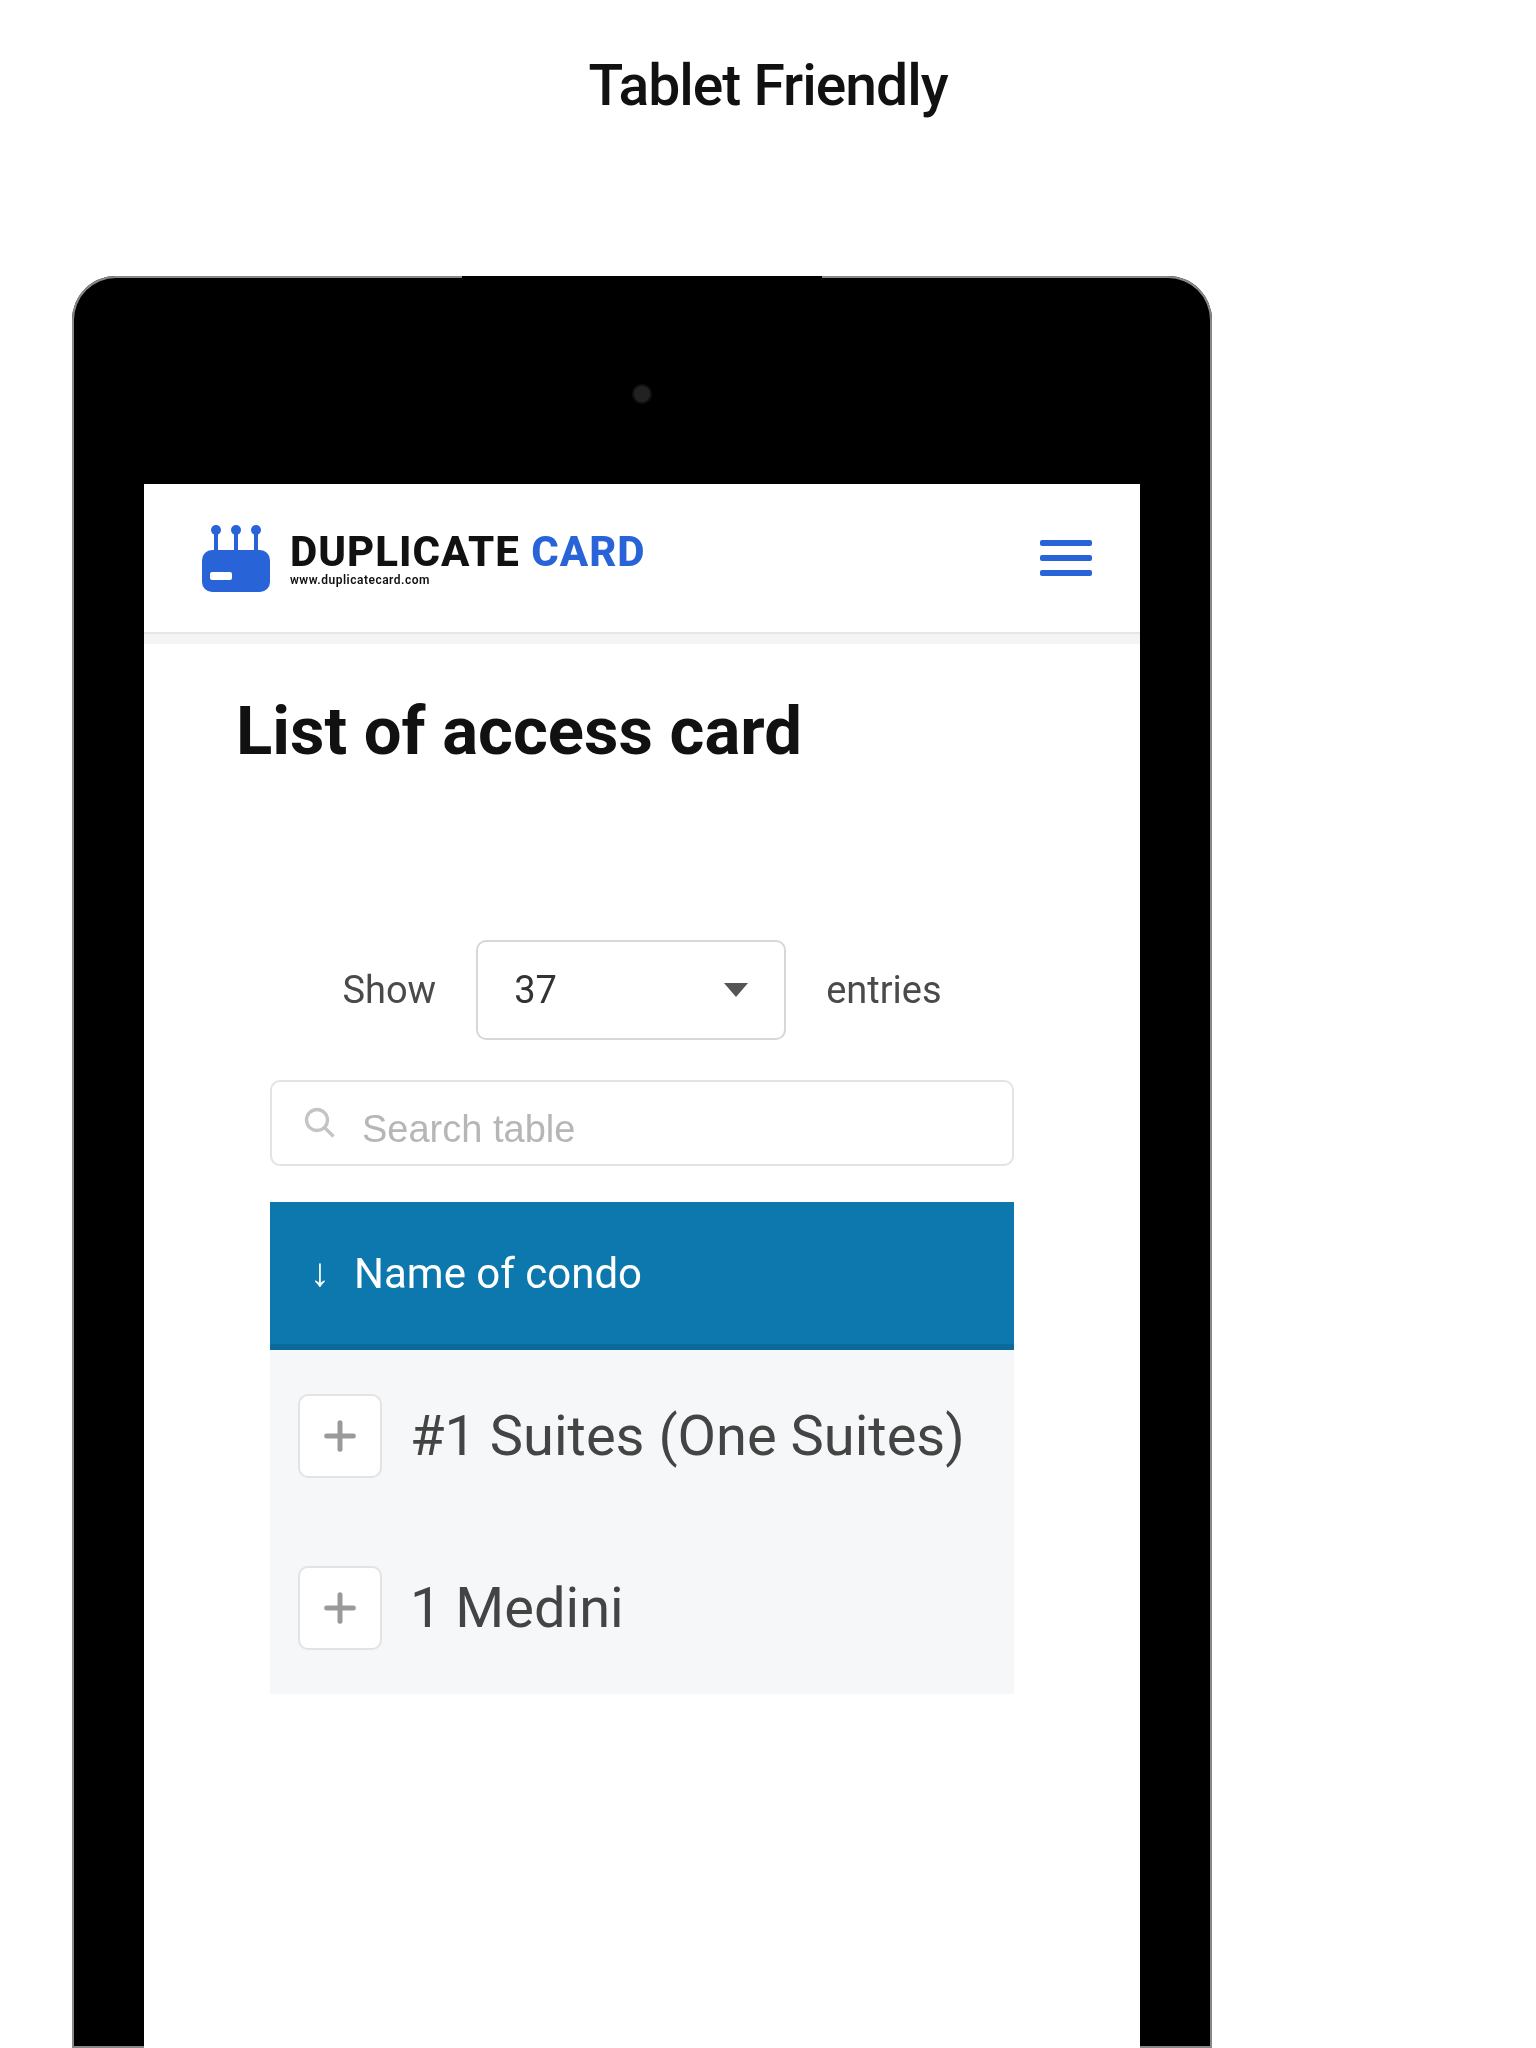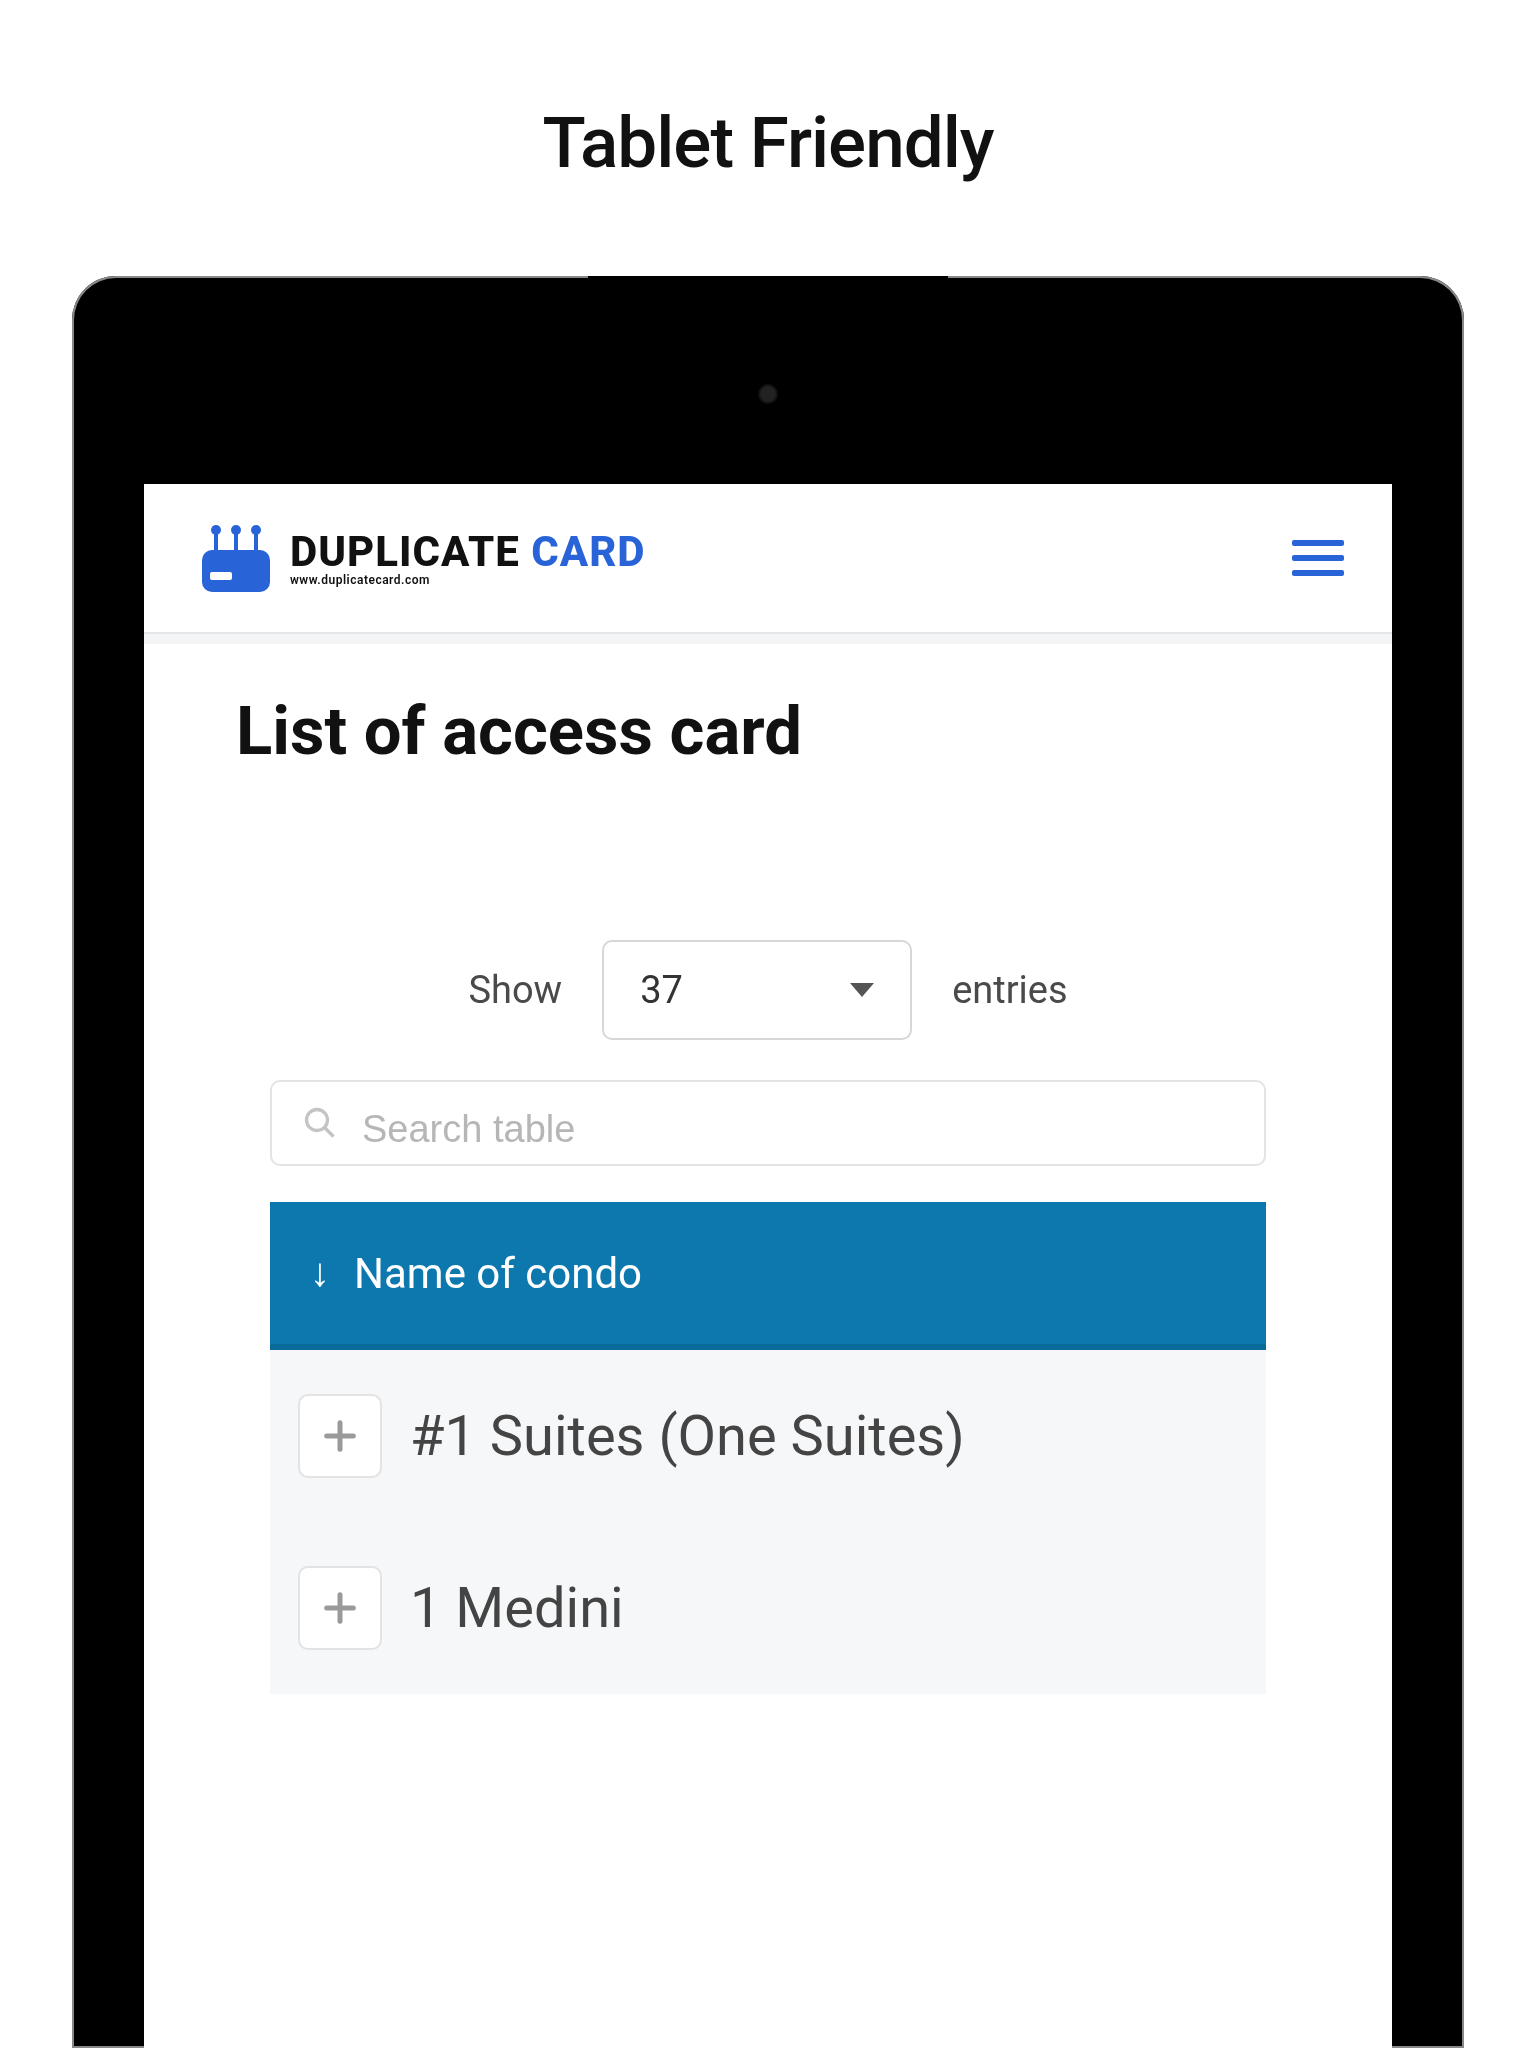--- a/index.html
+++ b/index.html
@@ -5,32 +5,32 @@
   * { box-sizing: border-box; margin: 0; padding: 0; }
   html, body { width: 1536px; height: 2048px; background: #ffffff; font-family: -apple-system, BlinkMacSystemFont, "Segoe UI", Roboto, Arial, sans-serif; }
   .page {
     width: 1536px;
     height: 2048px;
     position: relative;
     background: #ffffff;
     overflow: hidden;
   }
   .page-title {
-    font-size: 71px;
+    font-size: 57px;
     font-weight: 500;
     text-align: center;
     color: #111;
-    padding-top: 101px;
+    padding-top: 52px;
     letter-spacing: -1px;
   }
   .tablet-frame {
     position: absolute;
     left: 72px;
     top: 276px;
-    width: 1392px;
+    width: 1140px;
     height: 1772px;
     background: #000;
     border-radius: 44px 44px 0 0;
     box-shadow: 0 0 0 2px #888 inset;
     overflow: hidden;
   }
   .tablet-notch {
     position: absolute;
     top: 0;
     left: 50%;

